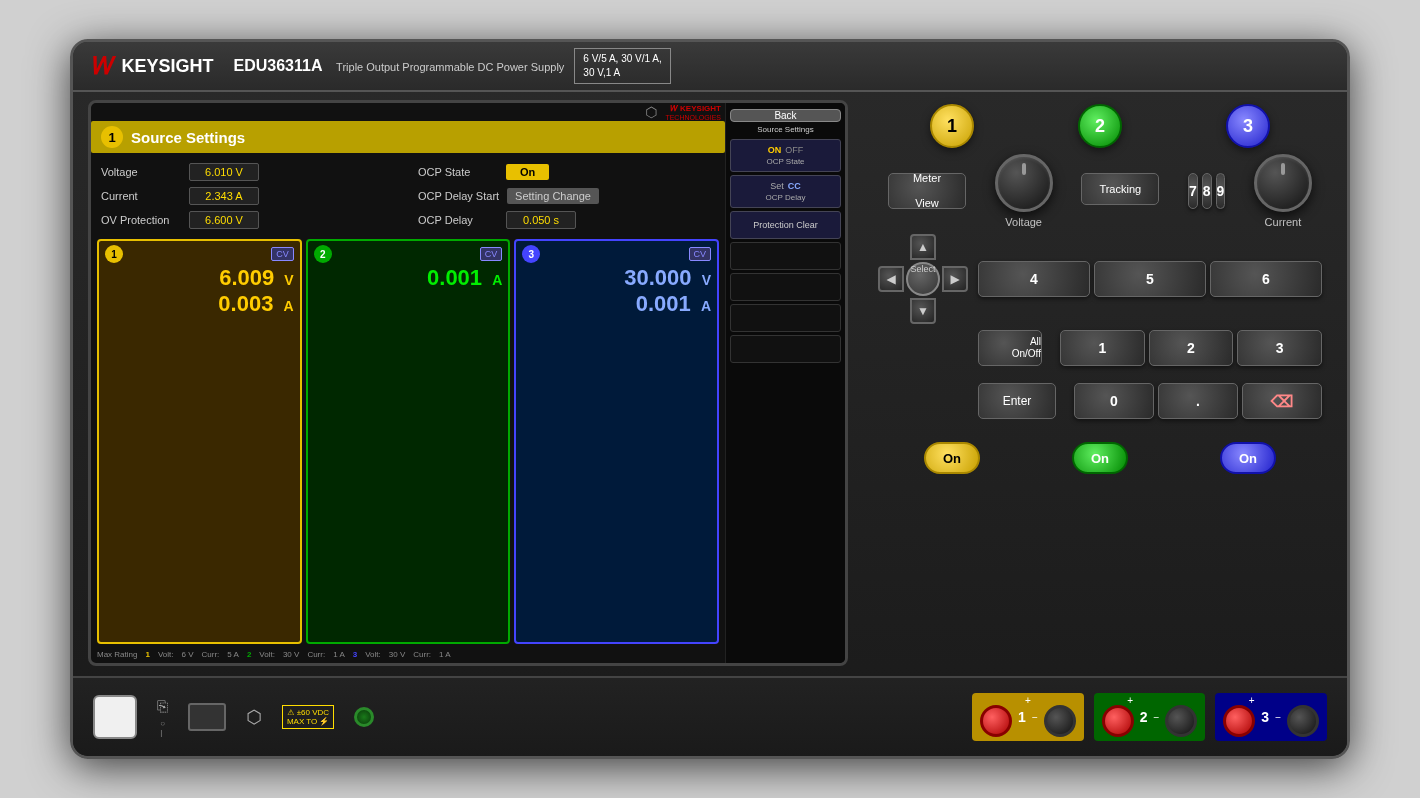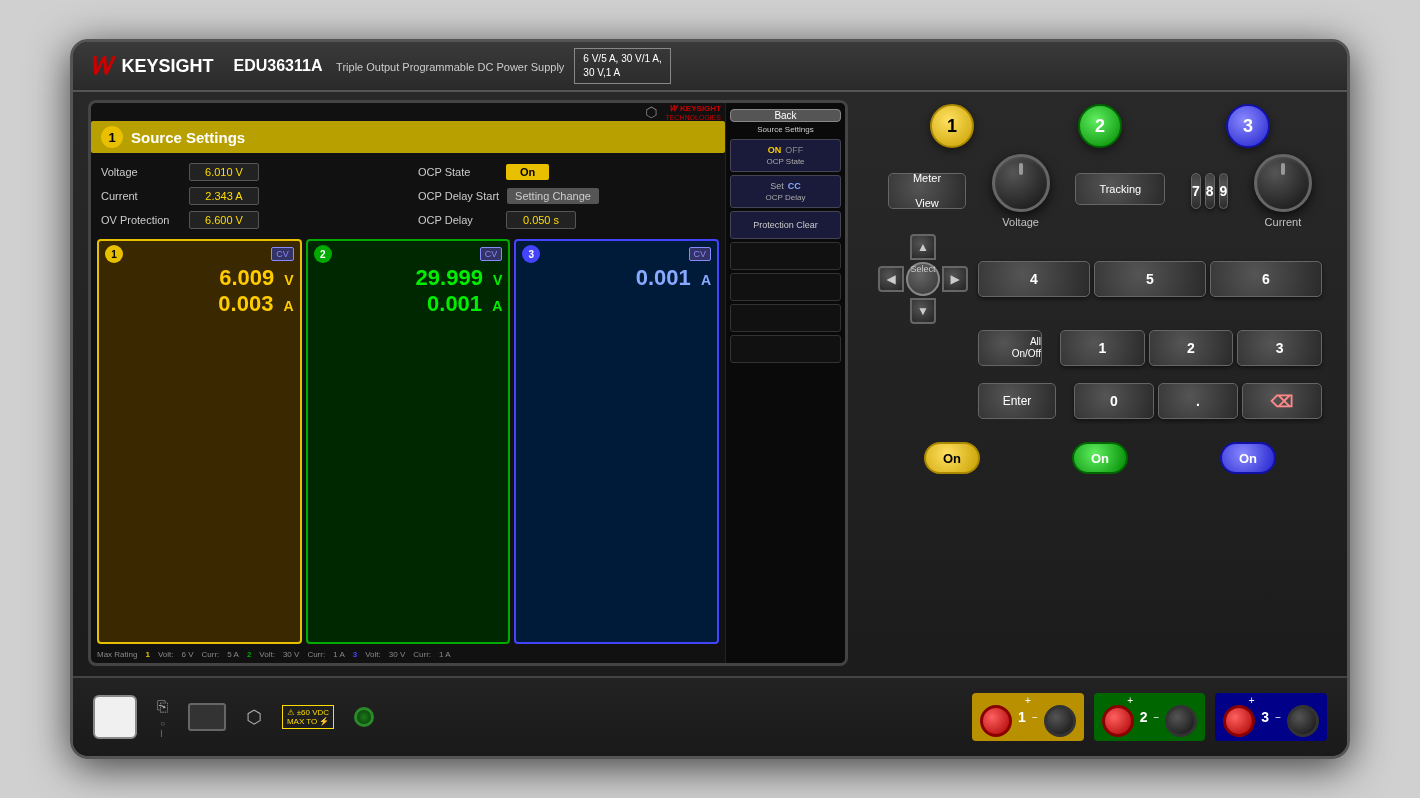--- a/index.html
+++ b/index.html
@@ -496,21 +496,21 @@
       flex-direction: column;
       align-items: center;
       gap: 4px;
     }
 
     .tracking-btn {
       background: radial-gradient(circle at 40% 35%, #555, #2a2a2a);
       border: 1px solid #666;
       color: white;
       font-size: 11px;
-      width: 90px;
+      width: 78px;
       height: 32px;
       border-radius: 5px;
       display: flex; align-items: center; justify-content: center;
       cursor: pointer;
       margin-bottom: 4px;
     }
 
     .meter-view-btn {
       background: radial-gradient(circle at 40% 35%, #555, #2a2a2a);
       border: 1px solid #666;
@@ -662,34 +662,34 @@
                 <span>0.003</span>
                 <span class="unit">A</span>
               </div>
             </div>
 
             <div class="channel-display ch2-display">
               <div class="ch-header">
                 <div class="ch-badge-green">2</div>
                 <div class="cv-badge">CV</div>
               </div>
-              <div class="ch-voltage ch2-value">
-                <span>29.999</span>
-                <span class="unit">V</span>
-              </div>
               <div class="ch-current ch2-value">
                 <span>0.001</span>
                 <span class="unit">A</span>
               </div>
             </div>
 
             <div class="channel-display ch3-display">
               <div class="ch-header">
                 <div class="ch-badge-blue">3</div>
                 <div class="cv-badge">CV</div>
+              </div>
+              <div class="ch-voltage ch3-value">
+                <span>30.000</span>
+                <span class="unit">V</span>
               </div>
               <div class="ch-current ch3-value">
                 <span>0.001</span>
                 <span class="unit">A</span>
               </div>
             </div>
           </div>
 
           <div class="max-rating-bar">
             <span class="max-label">Max Rating</span>

